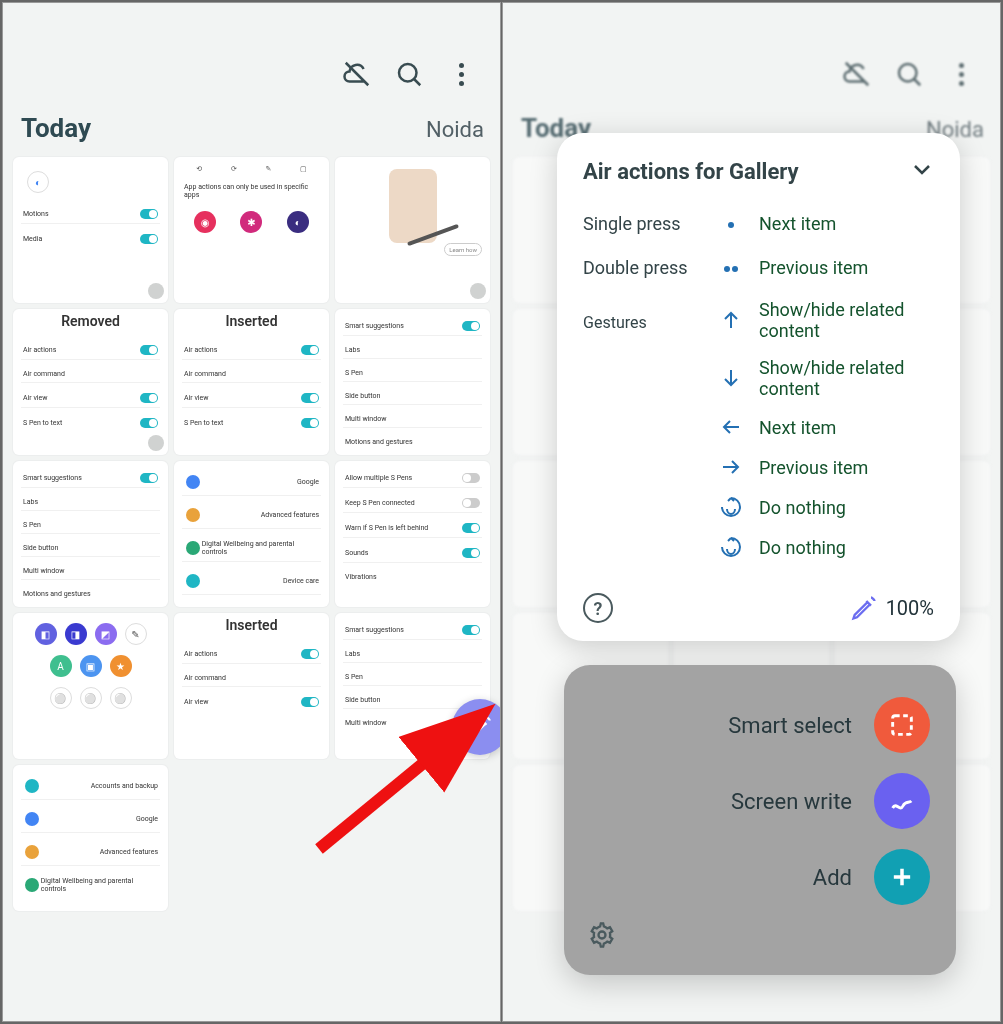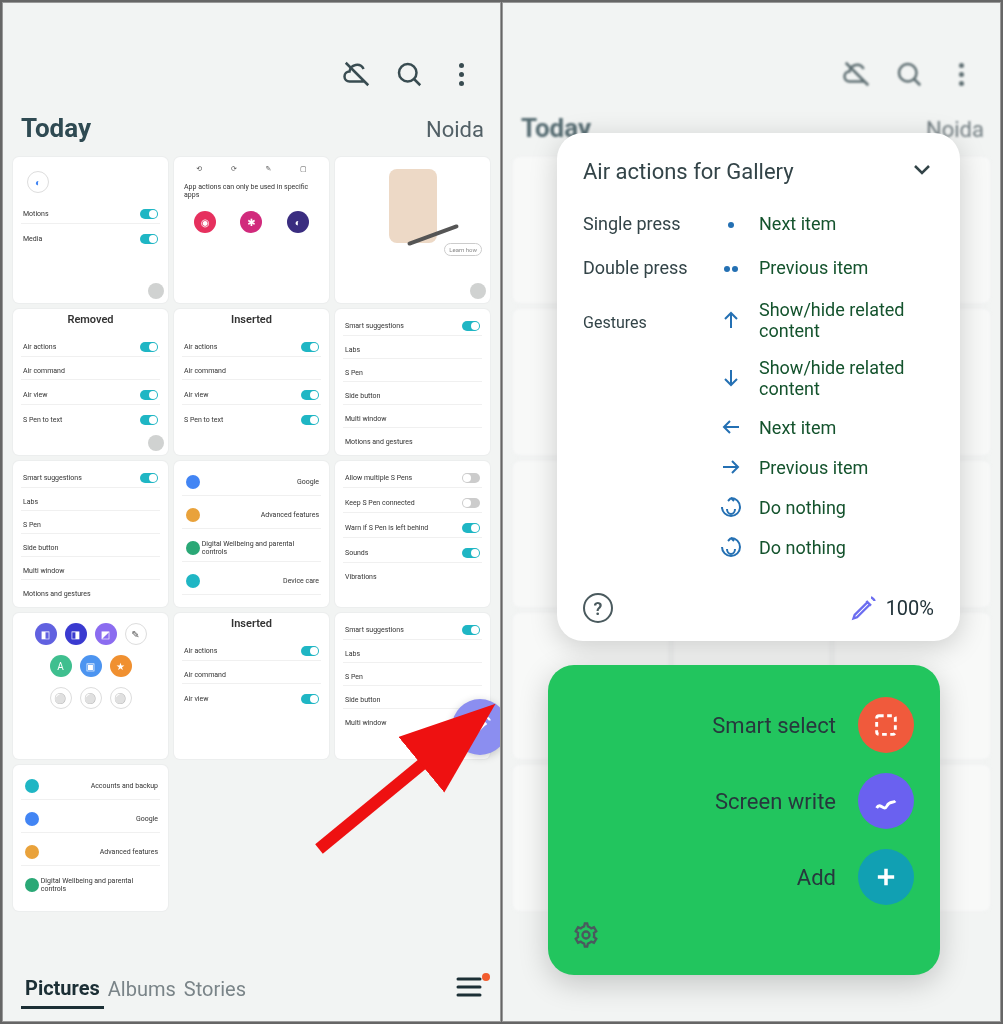--- a/index.html
+++ b/index.html
@@ -22,21 +22,21 @@
   .grid { display:grid; grid-template-columns: repeat(3, 1fr); gap: 6px; padding: 0 10px; }
   .thumb { background:#fff; border-radius: 6px; height: 146px; position:relative; overflow:hidden; box-shadow: 0 0 0 1px #eceeee; }
   .tstack { display:flex; flex-direction:column; gap:6px; padding:8px 8px; font-size:7px; color:#555; }
   .trow { display:flex; justify-content:space-between; align-items:center; border-bottom:1px solid #f0f0f0; padding:4px 2px; }
   .trow:last-child{border:none;}
   .tog { width:18px; height:10px; border-radius:6px; background:#1fb6c4; position:relative; }
   .tog::after{content:"";position:absolute;right:1px;top:1px;width:8px;height:8px;border-radius:50%;background:#fff;}
   .tog.off{background:#ccc;}
   .tog.off::after{right:auto;left:1px;}
   .tk { font-size:7px; color:#333; }
-  .thead{font-size:11px;font-weight:600;text-align:center;color:#333;padding:4px 0;}
+  .thead{font-size:14px;font-weight:600;text-align:center;color:#333;padding:4px 0;}
   .circ{width:22px;height:22px;border-radius:50%;display:inline-flex;align-items:center;justify-content:center;font-size:10px;color:#fff;margin:2px;}
   .sel{position:absolute;bottom:4px;right:4px;width:16px;height:16px;border-radius:50%;background:#d0d2d1;}
 
   
   .aircmd-btn { position:absolute; right:-8px; top:696px; width:56px; height:56px; border-radius:50%; background:#8b8ef0; display:flex; align-items:center; justify-content:center; box-shadow:0 2px 8px rgba(0,0,0,.2); }
   .aircmd-btn svg{width:26px;height:26px;color:#fff;}
 
   
   .arrow { position:absolute; pointer-events:none; }
 
@@ -45,36 +45,36 @@
   .tabs .tab { font-size:20px; color:#7a8488; padding:6px 4px; }
   .tabs .tab.active { color:#1c2f35; font-weight:700; border-bottom:3px solid #1c2f35; }
   .tabs .menu { margin-left:auto; position:relative; color:#1c2f35; }
   .tabs .menu .dot{position:absolute;top:-4px;right:-8px;width:8px;height:8px;border-radius:50%;background:#f25c2e;}
 
   
   .blur { filter: blur(1px); opacity:.8; }
 
   .panel { position:absolute; left:54px; right:40px; top:130px; background:#fff; border-radius:26px; box-shadow:0 6px 28px rgba(0,0,0,.18); padding:24px 26px 18px 26px; }
   .panel-head{display:flex;justify-content:space-between;align-items:center;margin-bottom:18px;}
-  .panel-title{font-size:22px;font-weight:400;color:#334448;}
+  .panel-title{font-size:22px;font-weight:700;color:#334448;}
   .chev{color:#334448;}
   .pl-row{display:grid;grid-template-columns:120px 40px 1fr;align-items:flex-start;gap:8px;padding:10px 0;font-size:18px;}
   .pl-label{color:#334448;}
   .pl-ic{color:#2470b3;display:flex;align-items:center;justify-content:center;}
   .pl-ic svg{width:24px;height:24px;}
   .pl-val{color:#14532d;font-size:18px;}
   .gst{display:grid;grid-template-columns:120px 40px 1fr;gap:8px;padding:8px 0;align-items:center;}
   .gst .pl-label{padding-top:4px;}
   .panel-foot{display:flex;justify-content:space-between;align-items:center;padding-top:18px;margin-top:8px;}
   .q-btn{width:30px;height:30px;border:2px solid #4a5a5e;border-radius:50%;display:flex;align-items:center;justify-content:center;color:#4a5a5e;font-size:18px;font-weight:600;}
   .batt{display:flex;align-items:center;gap:8px;color:#22333a;font-size:20px;}
   .batt svg{width:28px;height:28px;color:#6b6df0;}
 
   
-  .acmenu{position:absolute;right:60px;bottom:46px;width:392px;background:#22c55e;border-radius:26px;box-shadow:0 8px 30px rgba(0,0,0,.2);padding:22px 22px 22px 24px;margin-left:47px;}
+  .acmenu{position:absolute;right:44px;bottom:46px;width:392px;background:#a3a3a3;border-radius:26px;box-shadow:0 8px 30px rgba(0,0,0,.2);padding:22px 22px 22px 24px;margin-left:47px;}
   .ac-row{display:flex;align-items:center;justify-content:flex-end;gap:22px;padding:10px 4px;}
   .ac-label{font-size:22px;color:#27383d;}
   .ac-ic{width:56px;height:56px;border-radius:50%;display:flex;align-items:center;justify-content:center;color:#fff;}
   .ac-ic svg{width:28px;height:28px;}
   .ac-foot{display:flex;padding-top:6px;}
   .gear{color:#4a5a5e;}
 
   .dots-ic{display:flex;flex-direction:column;gap:4px;}
   .dots-ic span{width:5px;height:5px;border-radius:50%;background:#394c51;}
 
@@ -375,31 +375,20 @@
 
   <svg class="arrow" style="left:306px;top:686px;width:190px;height:170px;" viewBox="0 0 190 170">
     <defs>
         <marker id="ah" markerWidth="10" markerHeight="10" refX="6" refY="3" orient="auto">
           <path d="M0,0 L8,3 L0,6 Z" fill="#e11"></path>
         </marker>
       </defs>
     <line x1="10" y1="160" x2="168" y2="30" stroke="#e11" stroke-width="12" marker-end="url(#ah)"></line>
   </svg>
 
-  <div class="tabs">
-    <span class="tab active">Pictures</span>
-    <span class="tab">Albums</span>
-    <span class="tab">Stories</span>
-    <span class="menu">
-      <svg width="26" height="20" viewBox="0 0 26 20">
-          <path d="M2 2h22M2 10h22M2 18h22" stroke="#1c2f35" stroke-width="3" stroke-linecap="round"></path>
-        </svg>
-      <span class="dot"></span>
-    </span>
-  </div>
 </div>
 
 <div class="pane right">
   <div class="blur">
     <div class="topbar">
       <span class="topicon">
           <svg viewBox="0 0 24 24" fill="none" stroke="currentColor" stroke-width="2">
             <path d="M3 3l18 18M6 18a4 4 0 010-8 6 6 0 0111.3-2M18 18H6"></path>
           </svg>
         </span>

